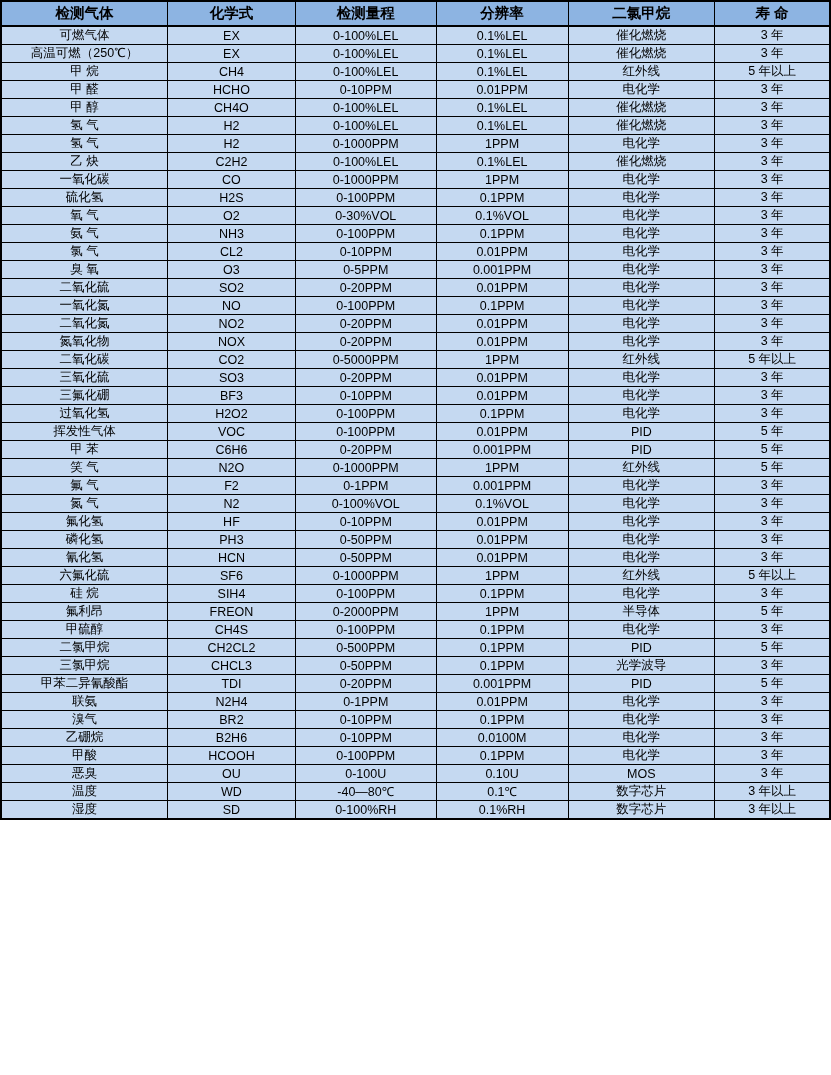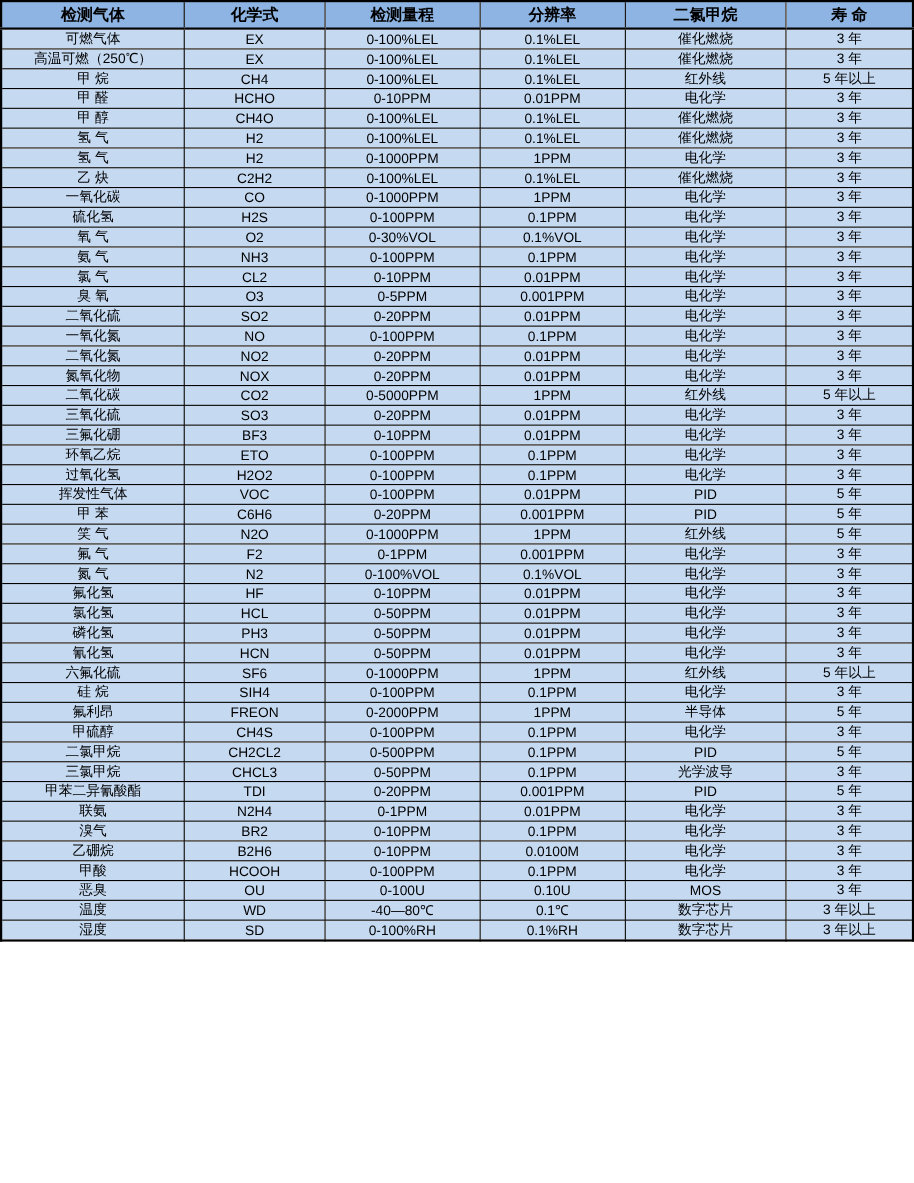--- a/index.html
+++ b/index.html
@@ -231,28 +231,20 @@
       </tr>
       <tr>
         <td>三氟化硼</td>
         <td>BF3</td>
         <td>0-10PPM</td>
         <td>0.01PPM</td>
         <td>电化学</td>
         <td>3 年</td>
       </tr>
       <tr>
-        <td>环氧乙烷</td>
-        <td>ETO</td>
-        <td>0-100PPM</td>
-        <td>0.1PPM</td>
-        <td>电化学</td>
-        <td>3 年</td>
-      </tr>
-      <tr>
         <td>过氧化氢</td>
         <td>H2O2</td>
         <td>0-100PPM</td>
         <td>0.1PPM</td>
         <td>电化学</td>
         <td>3 年</td>
       </tr>
       <tr>
         <td>挥发性气体</td>
         <td>VOC</td>
@@ -290,28 +282,20 @@
         <td>N2</td>
         <td>0-100%VOL</td>
         <td>0.1%VOL</td>
         <td>电化学</td>
         <td>3 年</td>
       </tr>
       <tr>
         <td>氟化氢</td>
         <td>HF</td>
         <td>0-10PPM</td>
-        <td>0.01PPM</td>
-        <td>电化学</td>
-        <td>3 年</td>
-      </tr>
-      <tr>
-        <td>氯化氢</td>
-        <td>HCL</td>
-        <td>0-50PPM</td>
         <td>0.01PPM</td>
         <td>电化学</td>
         <td>3 年</td>
       </tr>
       <tr>
         <td>磷化氢</td>
         <td>PH3</td>
         <td>0-50PPM</td>
         <td>0.01PPM</td>
         <td>电化学</td>

